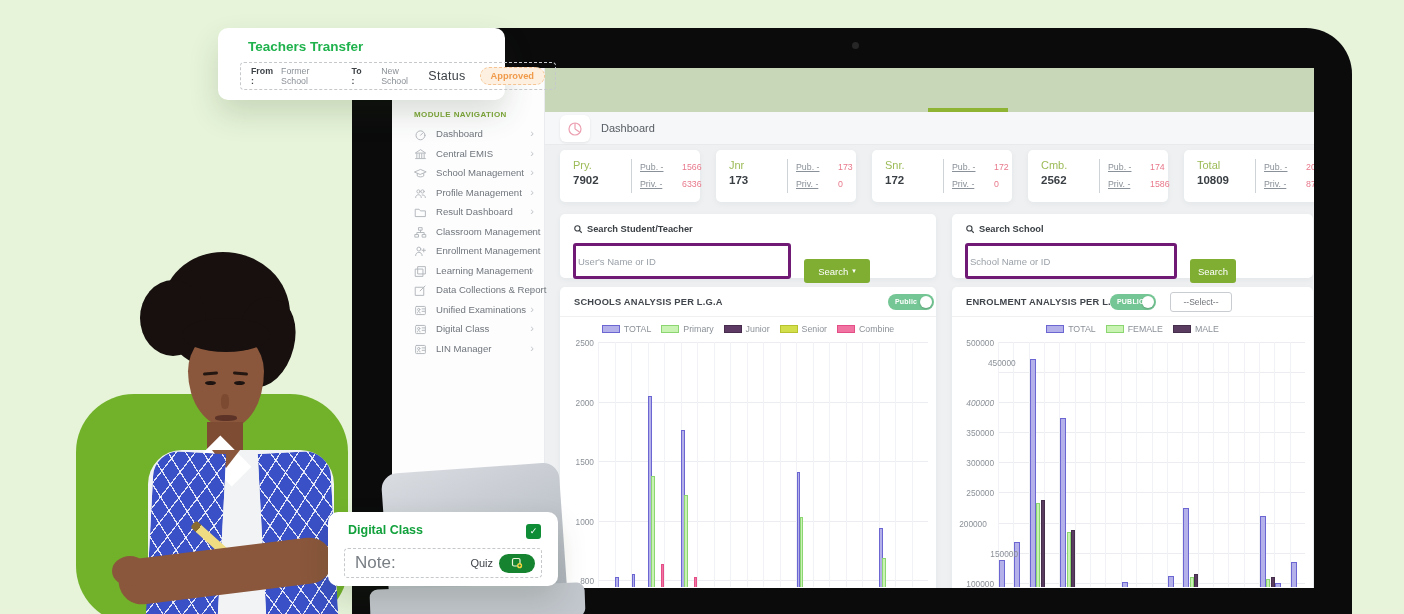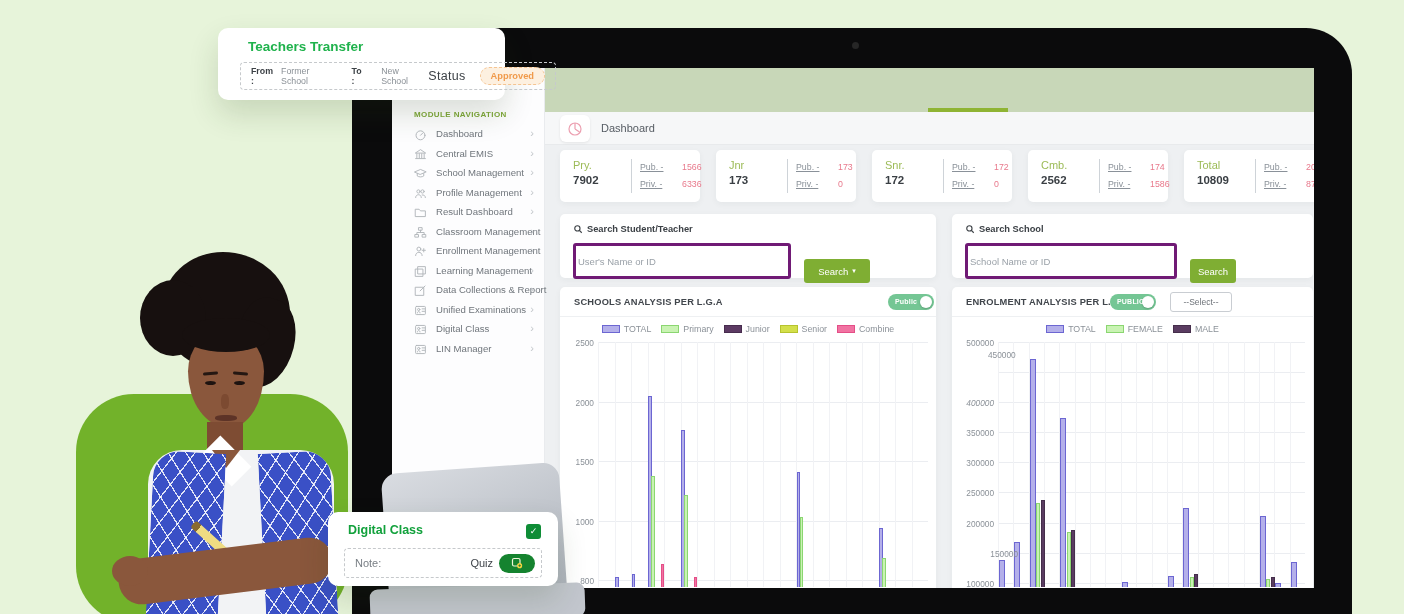--- a/index.html
+++ b/index.html
@@ -68,21 +68,21 @@
   .tt-row{left:22px;top:34px;width:316px;height:28px;padding:0 10px;gap:6px;}
   .tt-bold{font-size:8.8px;font-weight:bold;color:#3c4146;}
   .tt-gray{font-size:8.8px;color:#8a9096;}
   .tt-status{font-size:12.5px;color:#3c4146;letter-spacing:.3px;margin-left:auto;}
   .tt-badge{font-size:9.3px;font-weight:bold;color:#f09a4b;background:#fdf0e0;border:1px dashed #f5c492;border-radius:12px;padding:3px 10px;margin-left:8px;}
 
   .dc-card{left:328px;top:512px;width:230px;height:74px;}
   .dc-title{position:absolute;left:20px;top:11px;font-size:12.5px;font-weight:800;color:#12a13c;}
   .dc-check{position:absolute;right:17px;top:12px;width:15px;height:15px;background:#0e8d36;border-radius:3px;color:#fff;font-size:9px;text-align:center;line-height:15px;cursor:pointer;}
   .dc-row{left:16px;top:36px;width:198px;height:30px;padding:0 6px 0 10px;}
-  .dc-note{font-size:11px;color:#787e84;}
+  .dc-note{font-size:17px;color:#787e84;}
   .dc-quiz{font-size:11px;color:#3f444a;margin-left:auto;margin-right:6px;}
   .dc-btn{width:36px;height:19px;background:#15832f;border-radius:10px;border:none;display:flex;align-items:center;justify-content:center;cursor:pointer;}
 
   
   .blob{left:76px;top:394px;width:272px;height:230px;background:#72b22a;border-radius:58px;z-index:2;}
   .pp{z-index:3;}
   .hair{background:#17100f;}
   .girl-laptop{left:386px;top:468px;width:178px;height:160px;background:linear-gradient(160deg,#d9dce1,#a6acb5);border-radius:16px;transform:rotate(-4deg);z-index:4;}
   .girl-laptop2{left:370px;top:586px;width:215px;height:34px;background:#c2c6cd;border-radius:8px;transform:rotate(-2deg);z-index:4;}
   .plaid{background:
@@ -406,26 +406,26 @@
               <div class="bar" style="left: 68.9px; width: 4px; height: 55.3808px; background: rgb(201, 243, 179); border-color: rgb(139, 214, 113);"></div>
               <div class="bar" style="left: 191.7px; width: 4px; height: 10.2334px; background: rgb(201, 243, 179); border-color: rgb(139, 214, 113);"></div>
               <div class="bar" style="left: 268.45px; width: 4px; height: 7.82555px; background: rgb(201, 243, 179); border-color: rgb(139, 214, 113);"></div>
               <div class="bar" style="left: 42.7px; width: 4px; height: 86.683px; background: rgb(90, 60, 97); border-color: rgb(69, 46, 75);"></div>
               <div class="bar" style="left: 73.4px; width: 4px; height: 57.1867px; background: rgb(90, 60, 97); border-color: rgb(69, 46, 75);"></div>
               <div class="bar" style="left: 196.2px; width: 4px; height: 13.2432px; background: rgb(90, 60, 97); border-color: rgb(69, 46, 75);"></div>
               <div class="bar" style="left: 272.95px; width: 4px; height: 10.2334px; background: rgb(90, 60, 97); border-color: rgb(69, 46, 75);"></div>
             </div>
           <div id="yticks1">
               <div class="ytick" style="left: 0px; top: 51px; width: 42px;">500000</div>
-              <div class="ytick" style="left: 0px; top: 63px; width: 62px; padding-left: 36px;">450000</div>
+              <div class="ytick" style="left: 0px; top: 71px; width: 62px; padding-left: 36px;">450000</div>
               <div class="ytick" style="left: 0px; top: 111.197px; width: 42px; font-style: italic;">400000</div>
               <div class="ytick" style="left: 0px; top: 141.295px; width: 42px;">350000</div>
               <div class="ytick" style="left: 0px; top: 171.393px; width: 42px;">300000</div>
               <div class="ytick" style="left: 0px; top: 201.491px; width: 42px;">250000</div>
-              <div class="ytick" style="left: 0px; top: 231.59px; width: 42px;">200000</div>
+              <div class="ytick" style="left: 0px; top: 231.59px; width: 42px; text-align: center;">200000</div>
               <div class="ytick" style="left: 0px; top: 261.688px; width: 66px;">150000</div>
               <div class="ytick" style="left: 0px; top: 291.786px; width: 42px;">100000</div>
             </div>
         </div>
 
       </div>
     </div>
   </div>
 
   <div class="abs blob"></div>

